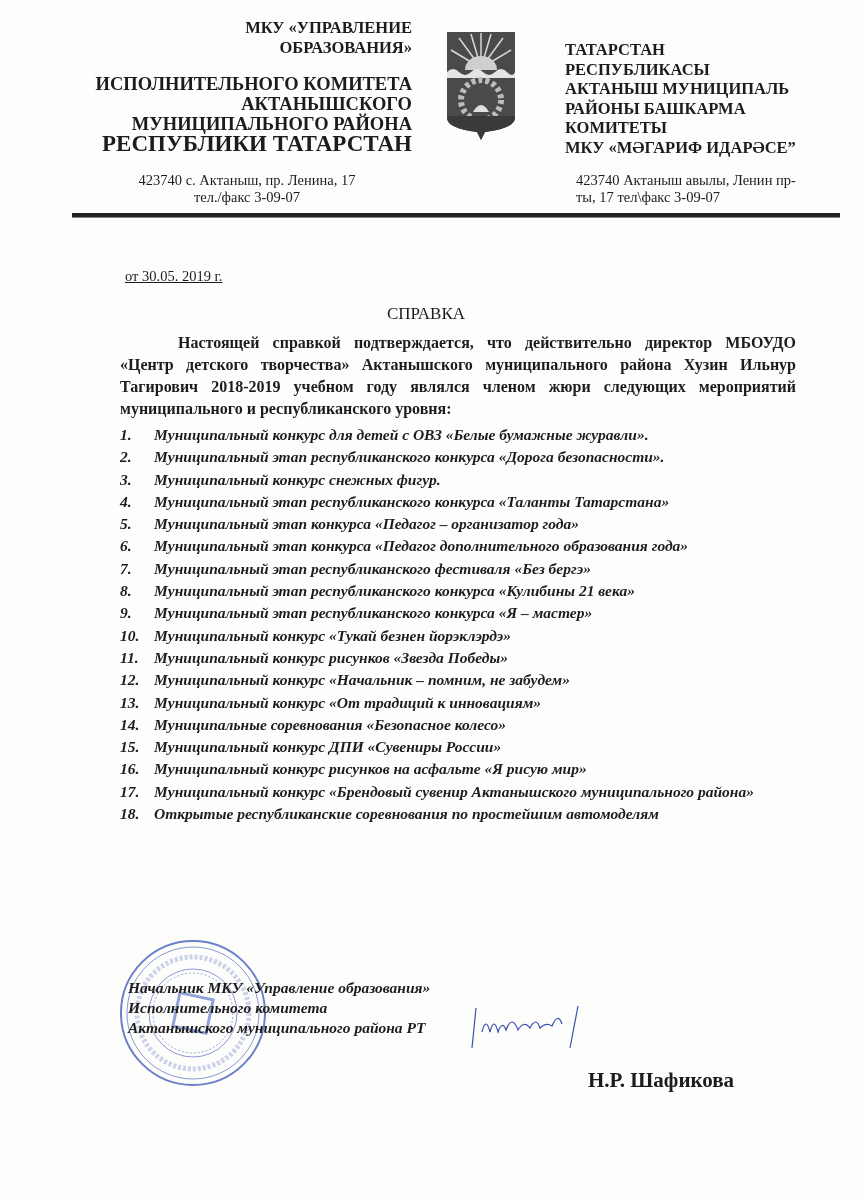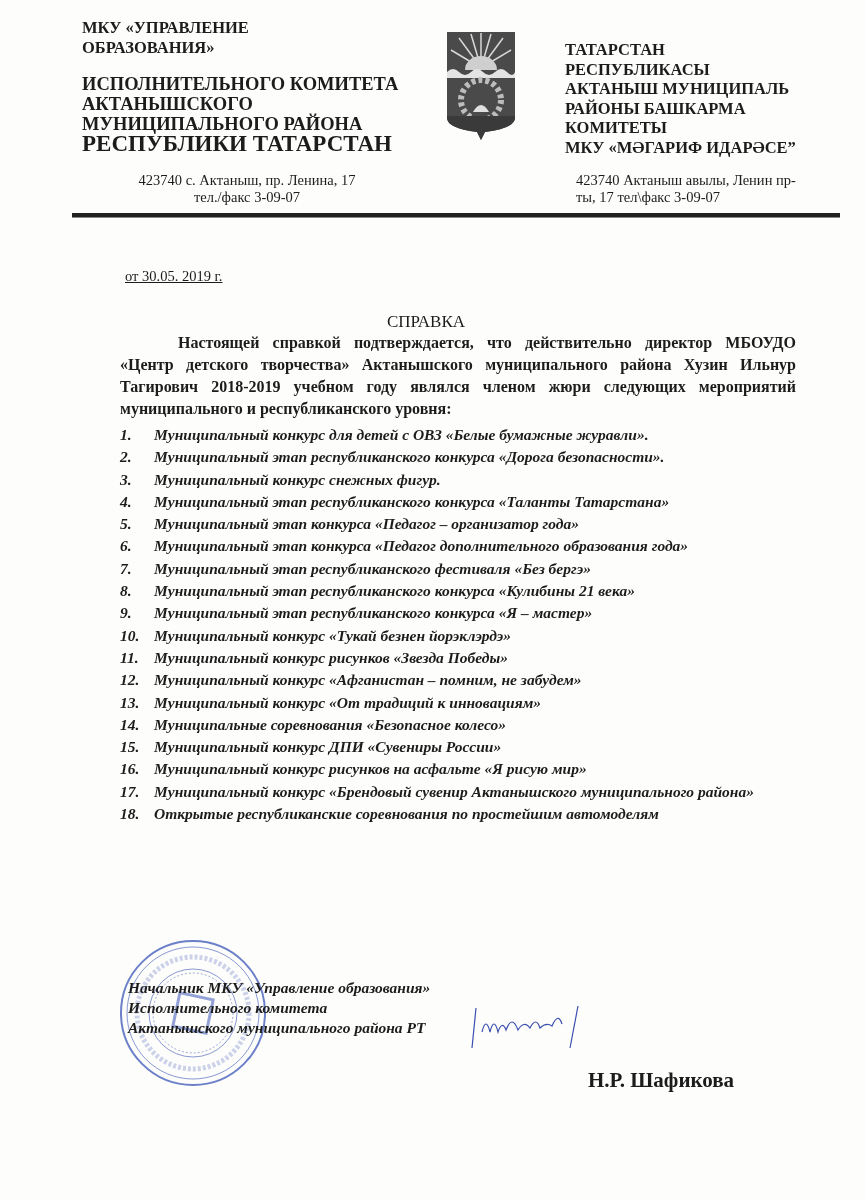--- a/index.html
+++ b/index.html
@@ -1,21 +1,21 @@
 <!DOCTYPE html>
 <html><head>
 <meta charset="utf-8">
 <style>
   html, body { margin:0; padding:0; }
   body {
     width:865px; height:1200px; background:#fdfdfb; position:relative; overflow:hidden;
     font-family:"Liberation Serif", "DejaVu Serif", serif; color:#1c1c1c;
   }
   .hdr-left {
-    position:absolute; left:82px; top:18px; width:330px; text-align:left;
+    position:absolute; left:82px; top:18px; width:330px; text-align:right;
     font-weight:bold; font-size:16.5px; line-height:20px;
   }
   .hdr-left .big { font-size:18.5px; }
   .hdr-left .gap { height:16px; }
   .hdr-right {
     position:absolute; left:565px; top:40px; width:270px; text-align:left;
     font-weight:bold; font-size:16.5px; line-height:19.5px;
   }
   .addr-left {
     position:absolute; left:82px; top:172px; width:330px; text-align:center;
@@ -29,21 +29,21 @@
     position:absolute; left:72px; top:213px; width:768px; height:4px; background:#222;
     border-bottom:1px solid #888;
   }
   .emblem {
     position:absolute; left:445px; top:30px; width:72px; height:110px;
   }
   .date {
     position:absolute; left:125px; top:268px; font-size:14.5px;text-decoration:underline;
   }
   .title {
-    position:absolute; left:0; width:852px; top:312px; text-align:center; font-size:17px;
+    position:absolute; left:0; width:852px; top:304px; text-align:center; font-size:17px;
   }
   .body-text {
     position:absolute; left:120px; top:332px; width:676px;
     font-weight:bold; font-size:16px; line-height:22px; text-align:justify;
   }
   .body-text .indent { display:inline-block; width:58px; }
   ol.events {
     position:absolute; left:120px; top:424px; width:680px; margin:0; padding:0; list-style:none;
     font-weight:bold; font-style:italic; font-size:15.5px; line-height:22.3px;
   }
@@ -163,21 +163,21 @@
   <li>
       <span class="num">10.</span>
       <span class="txt">Муниципальный конкурс «Тукай безнен йорэклэрдэ»</span>
     </li>
   <li>
       <span class="num">11.</span>
       <span class="txt">Муниципальный конкурс рисунков «Звезда Победы»</span>
     </li>
   <li>
       <span class="num">12.</span>
-      <span class="txt"> Муниципальный конкурс «Афганистан – помним, не забудем»</span>
+      <span class="txt"> Муниципальный конкурс «Начальник – помним, не забудем»</span>
     </li>
   <li>
       <span class="num">13.</span>
       <span class="txt">Муниципальный конкурс «От традиций к инновациям»</span>
     </li>
   <li>
       <span class="num">14.</span>
       <span class="txt">Муниципальные соревнования  «Безопасное колесо»</span>
     </li>
   <li>

